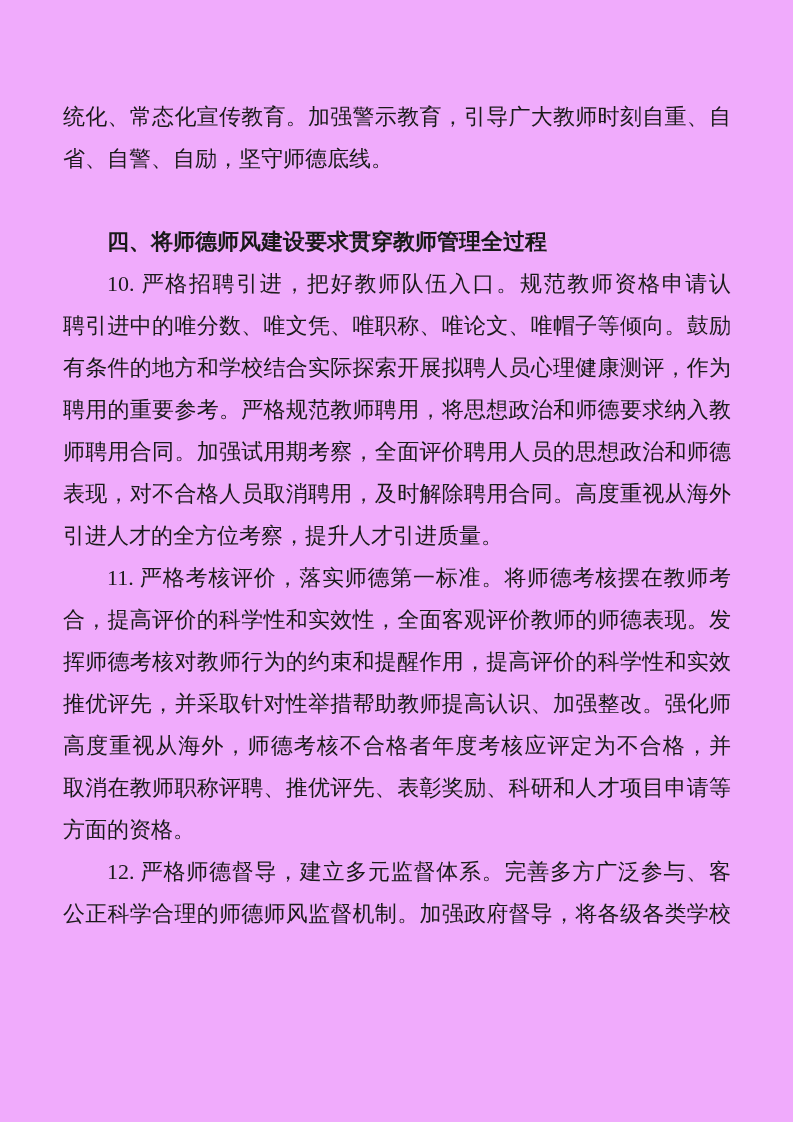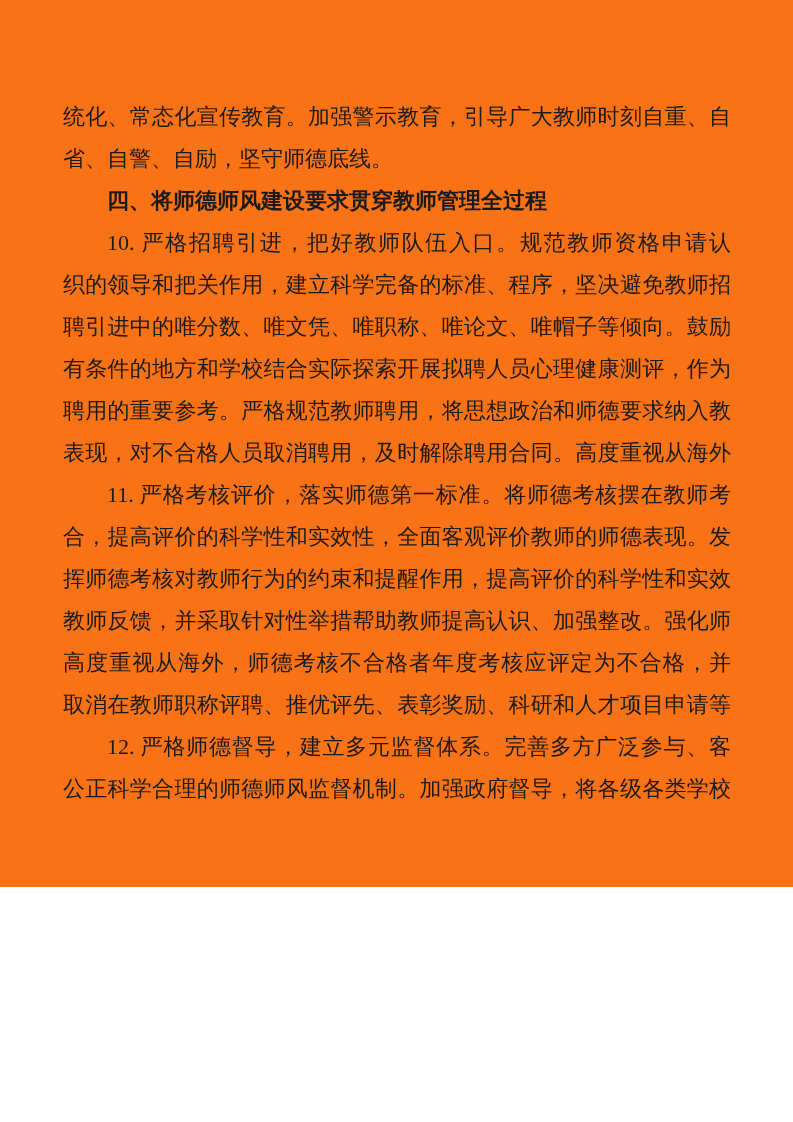--- a/index.html
+++ b/index.html
@@ -3,22 +3,22 @@
 <meta charset="utf-8">
 <style>
   html, body {
     margin: 0;
     padding: 0;
     background: #ffffff;
   }
   .page {
     position: relative;
     width: 793px;
-    height: 887px;
-    background: #f97316;
+    height: 1122px;
+    background: #f0abfc;
     overflow: hidden;
     font-family: "Liberation Serif", "DejaVu Serif", serif;
     color: #1a1a1a;
   }
   .textblock {
     position: absolute;
     top: 96px;
     left: 63px;
     width: 668px;
   }
@@ -37,38 +37,41 @@
     text-align-last: left;
   }
   .line.indent {
     text-indent: 2em;
   }
   .line.heading {
     font-weight: bold;
     text-align: left;
     text-align-last: left;
     font-family: "Liberation Sans", "DejaVu Sans", sans-serif;
+    margin-top: 41px;
   }
 </style>
 </head>
 <body>
 
 <div class="page">
   <div class="textblock">
     <div class="line">统化、常态化宣传教育。加强警示教育，引导广大教师时刻自重、自</div>
     <div class="line end">省、自警、自励，坚守师德底线。</div>
     <div class="line heading indent">四、将师德师风建设要求贯穿教师管理全过程</div>
     <div class="line indent">10. 严格招聘引进，把好教师队伍入口。规范教师资格申请认定，</div>
-    <div class="line">织的领导和把关作用，建立科学完备的标准、程序，坚决避免教师招</div>
     <div class="line">聘引进中的唯分数、唯文凭、唯职称、唯论文、唯帽子等倾向。鼓励</div>
     <div class="line">有条件的地方和学校结合实际探索开展拟聘人员心理健康测评，作为</div>
     <div class="line">聘用的重要参考。严格规范教师聘用，将思想政治和师德要求纳入教</div>
+    <div class="line">师聘用合同。加强试用期考察，全面评价聘用人员的思想政治和师德</div>
     <div class="line">表现，对不合格人员取消聘用，及时解除聘用合同。高度重视从海外</div>
+    <div class="line end">引进人才的全方位考察，提升人才引进质量。</div>
     <div class="line indent">11. 严格考核评价，落实师德第一标准。将师德考核摆在教师考核</div>
     <div class="line">合，提高评价的科学性和实效性，全面客观评价教师的师德表现。发</div>
     <div class="line">挥师德考核对教师行为的约束和提醒作用，提高评价的科学性和实效性</div>
-    <div class="line">教师反馈，并采取针对性举措帮助教师提高认识、加强整改。强化师</div>
+    <div class="line">推优评先，并采取针对性举措帮助教师提高认识、加强整改。强化师</div>
     <div class="line">高度重视从海外，师德考核不合格者年度考核应评定为不合格，并</div>
     <div class="line">取消在教师职称评聘、推优评先、表彰奖励、科研和人才项目申请等</div>
+    <div class="line end">方面的资格。</div>
     <div class="line indent">12. 严格师德督导，建立多元监督体系。完善多方广泛参与、客观</div>
     <div class="line">公正科学合理的师德师风监督机制。加强政府督导，将各级各类学校</div>
   </div>
 </div>
 
 </body></html>

